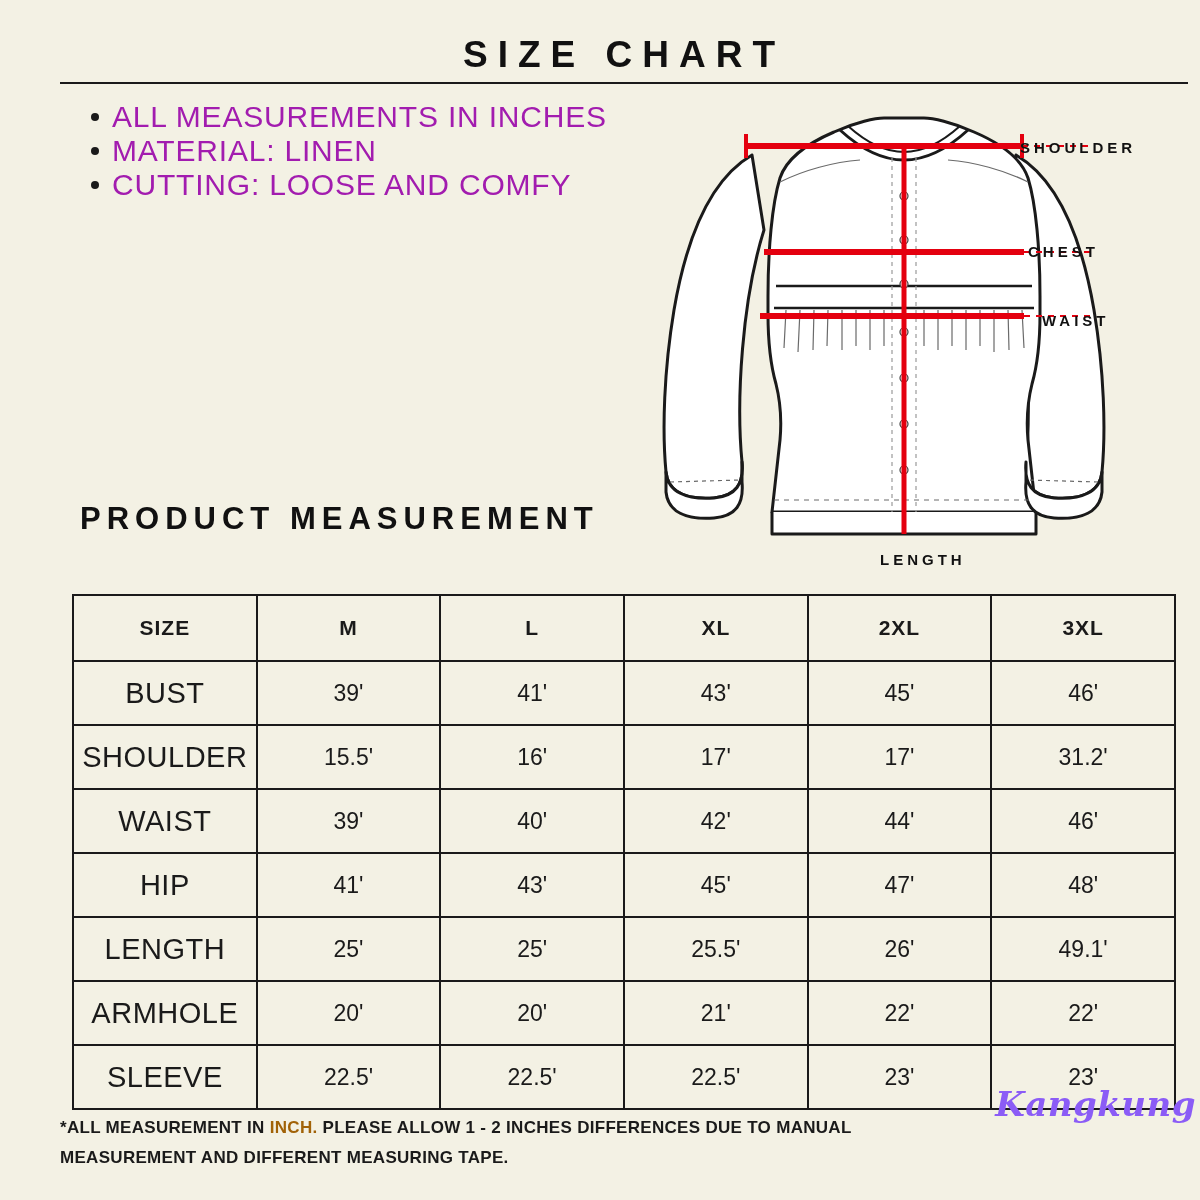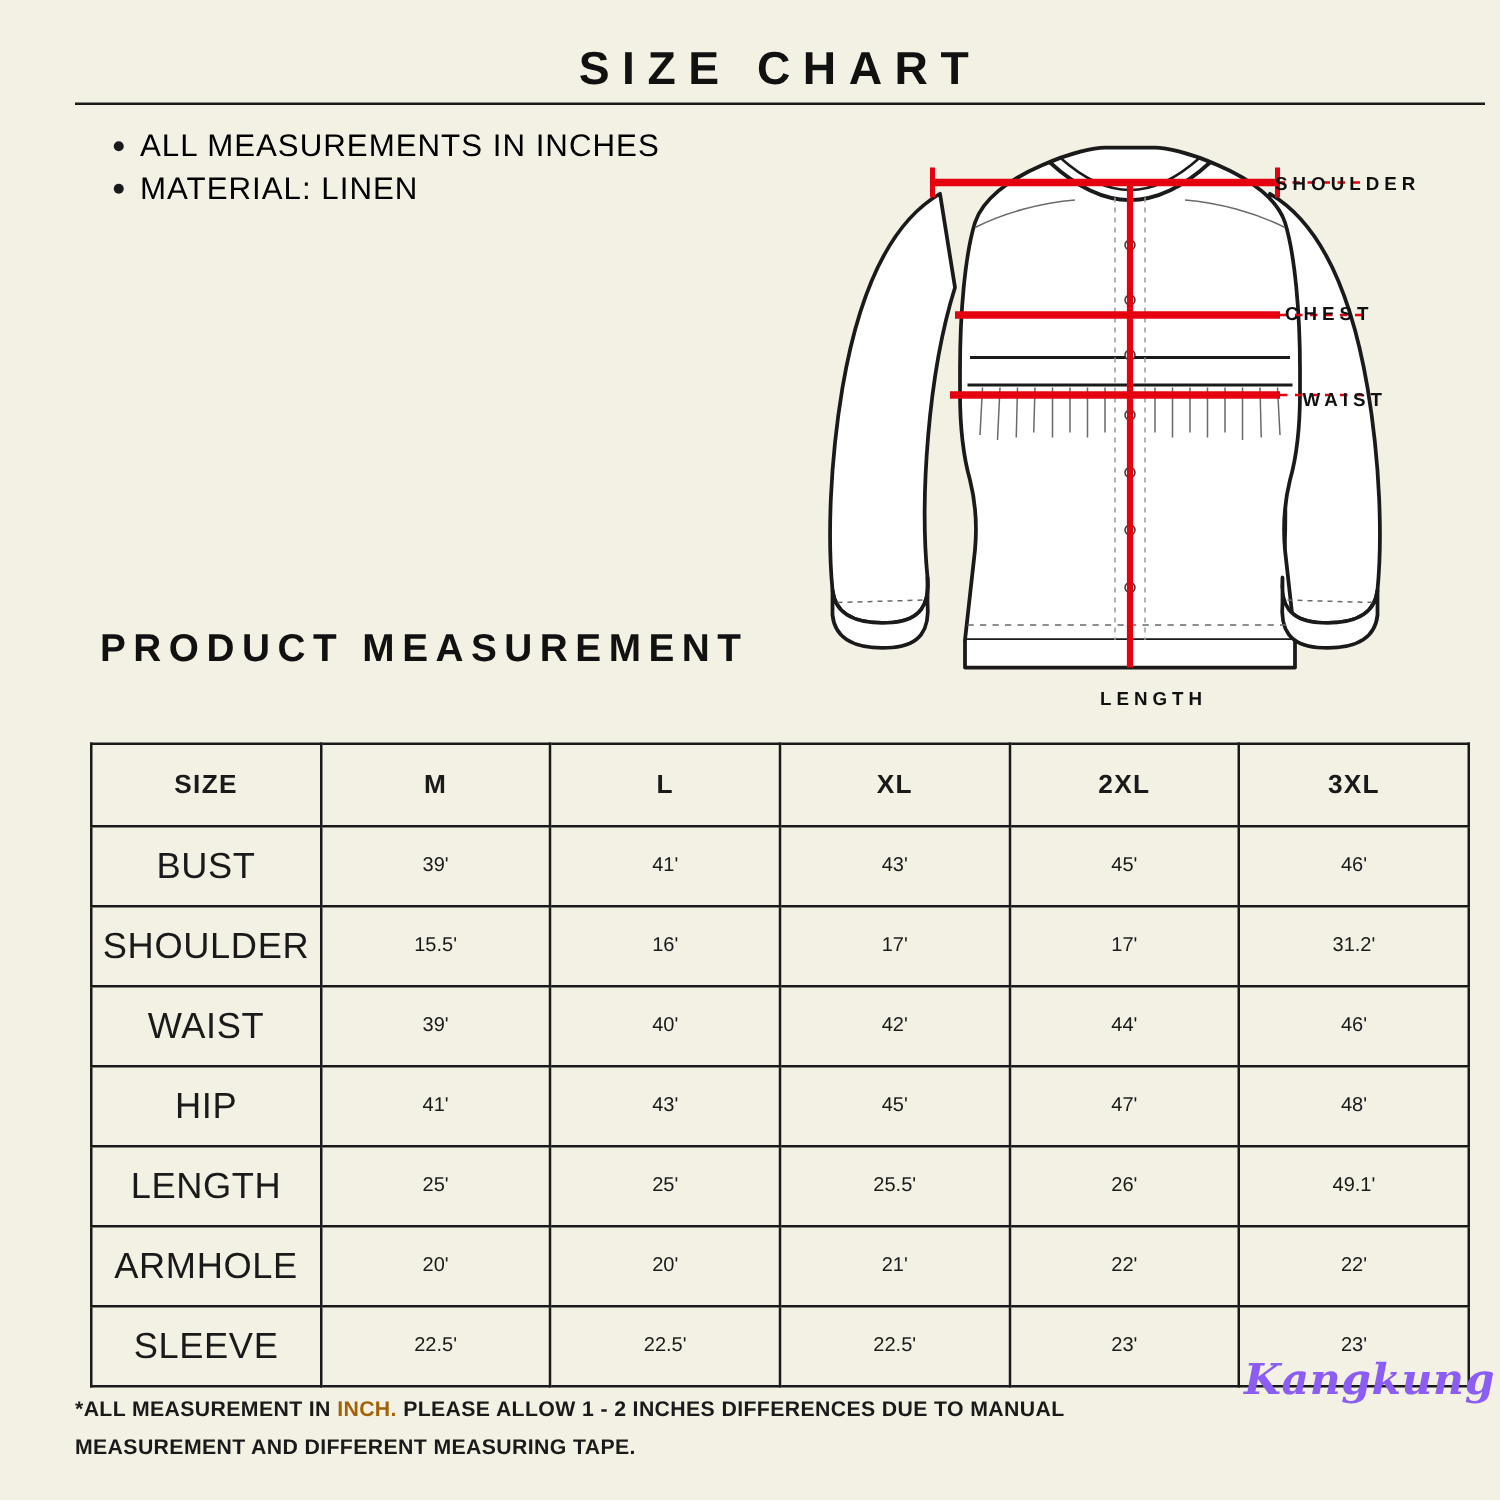--- a/index.html
+++ b/index.html
@@ -45,24 +45,24 @@
   
   .bullets {
     position: absolute;
     left: 62px;
     top: 100px;
     list-style: none;
     margin: 0;
     padding: 0;
   }
   .bullets li {
-    font-size: 25px;
+    font-size: 30px;
     letter-spacing: 0.8px;
     line-height: 34px;
-    color: #000000;
+    color: #a21caf;
     position: relative;
     padding-left: 26px;
     white-space: nowrap;
   }
   .bullets li::before {
     content: "";
     position: absolute;
     left: 5px;
     top: 13px;
     width: 8px;
@@ -115,21 +115,21 @@
   table {
     border-collapse: collapse;
     width: 100%;
     table-layout: fixed;
   }
   th, td {
     border: 2px solid #1a1a1a;
     height: 60px;
     text-align: center;
     vertical-align: middle;
-    font-size: 16px;
+    font-size: 23px;
     color: #1a1a1a;
   }
   thead th {
     font-weight: bold;
     font-size: 21px;
     letter-spacing: 1px;
     height: 62px;
     border-radius: 21px;
   }
   tbody td:first-child {
@@ -168,20 +168,21 @@
 <body>
 
 <div class="page">
 
   <div class="title">SIZE CHART</div>
   <div class="title-rule"></div>
 
   <ul class="bullets">
     <li>ALL MEASUREMENTS IN INCHES</li>
     <li>MATERIAL: LINEN</li>
+    <li>CUTTING: LOOSE AND COMFY</li>
   </ul>
 
   <div class="garment">
     <svg width="560" height="480" viewBox="0 0 560 480" xmlns="http://www.w3.org/2000/svg">
       <g fill="#ffffff" stroke="#1a1a1a" stroke-width="3" stroke-linejoin="round">
 
         <path d="M128 55 C 85 80, 62 140, 50 210 C 40 270, 38 330, 42 372
                  C 44 392, 62 400, 90 398 C 112 396, 120 384, 118 362
                  C 112 300, 118 200, 140 130 Z"></path>
 

